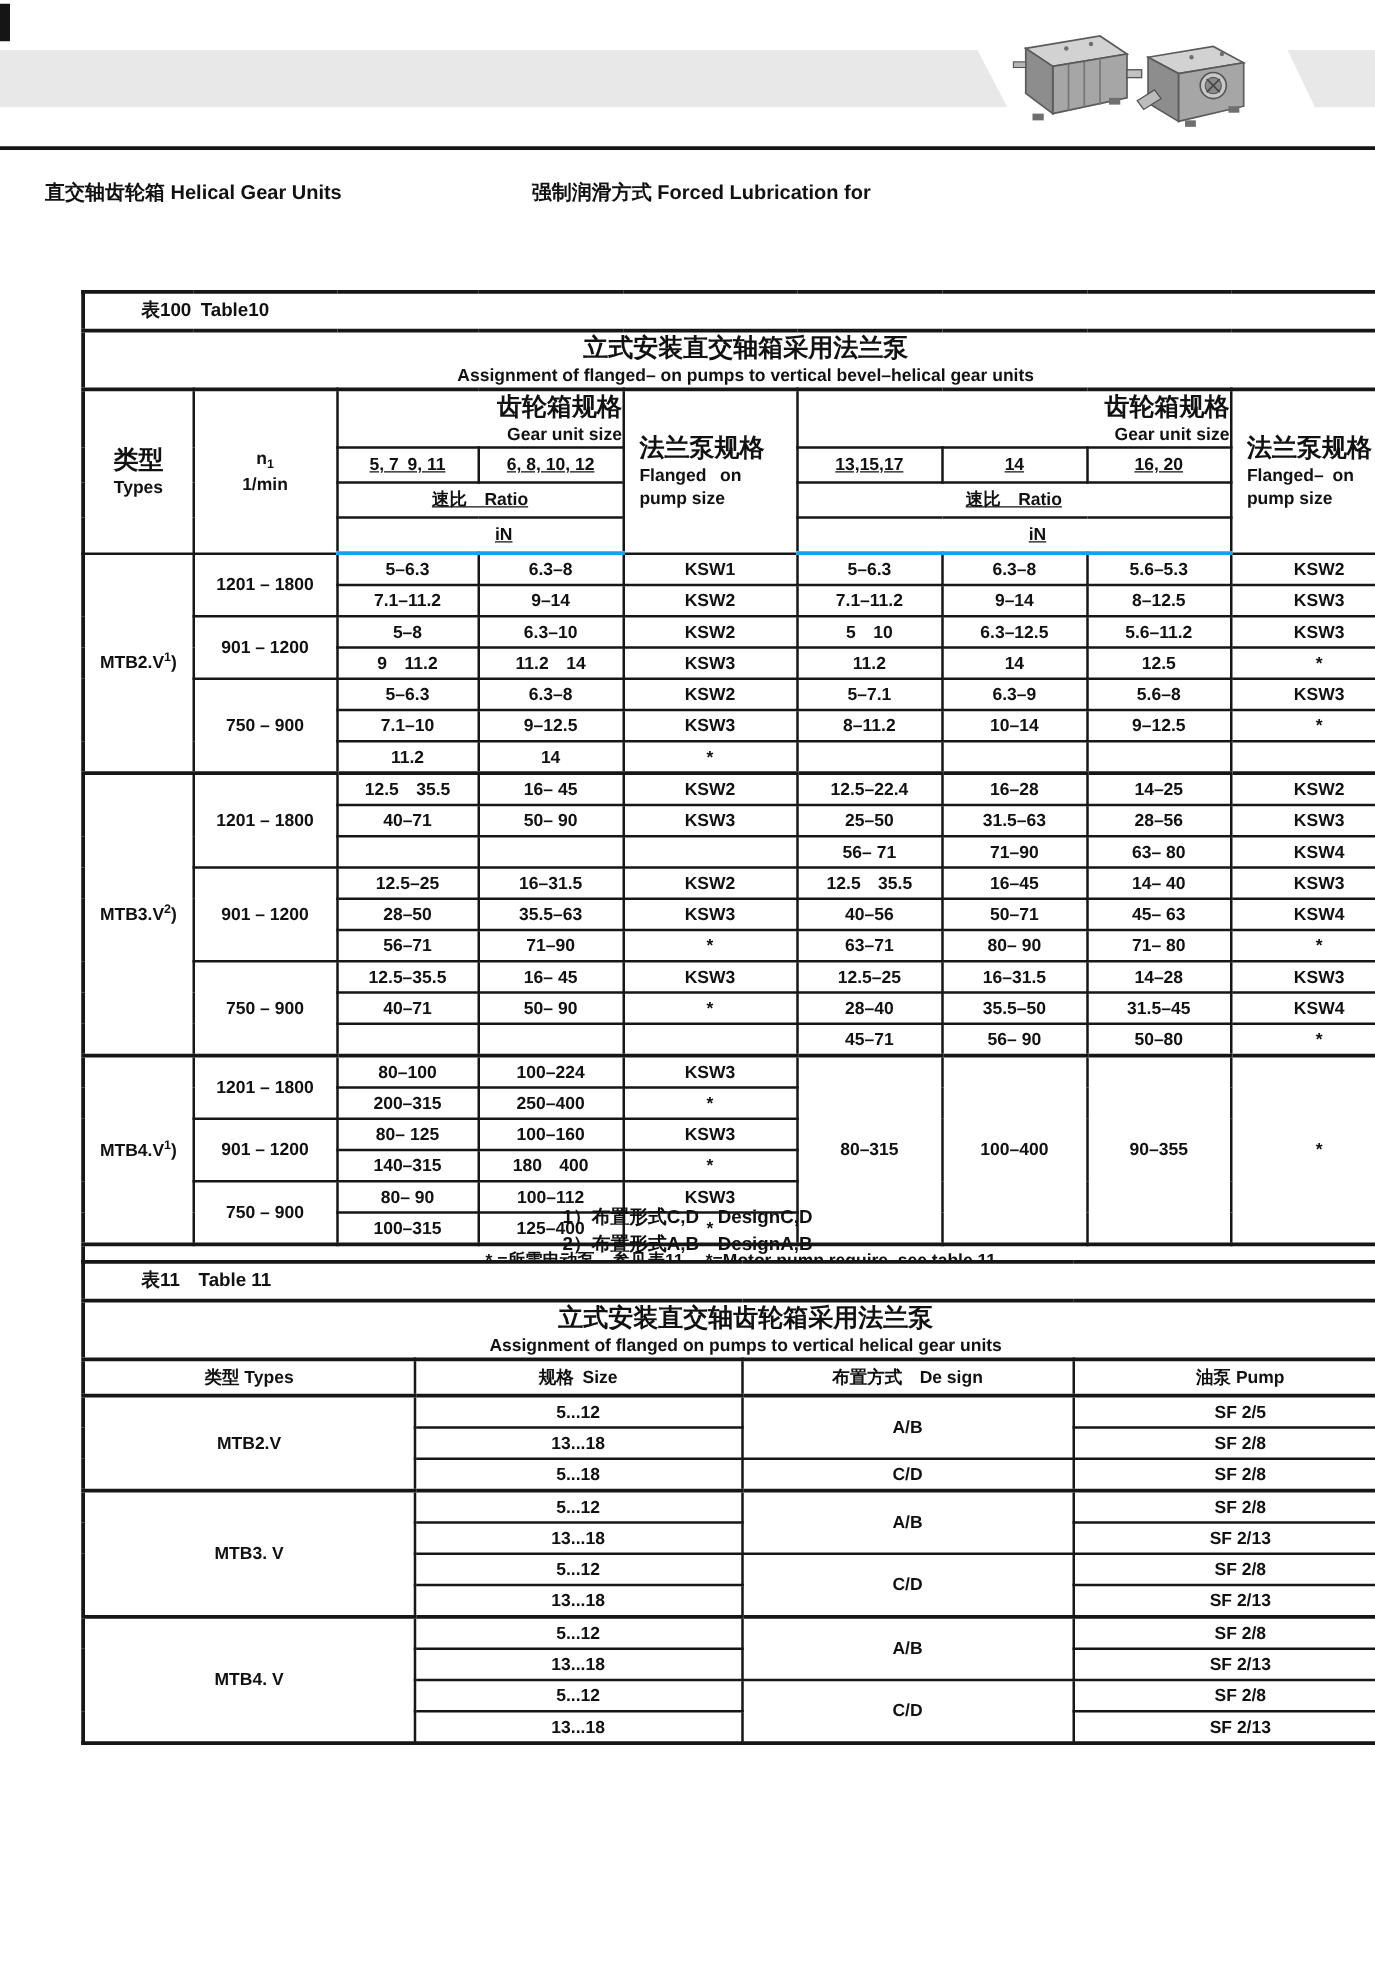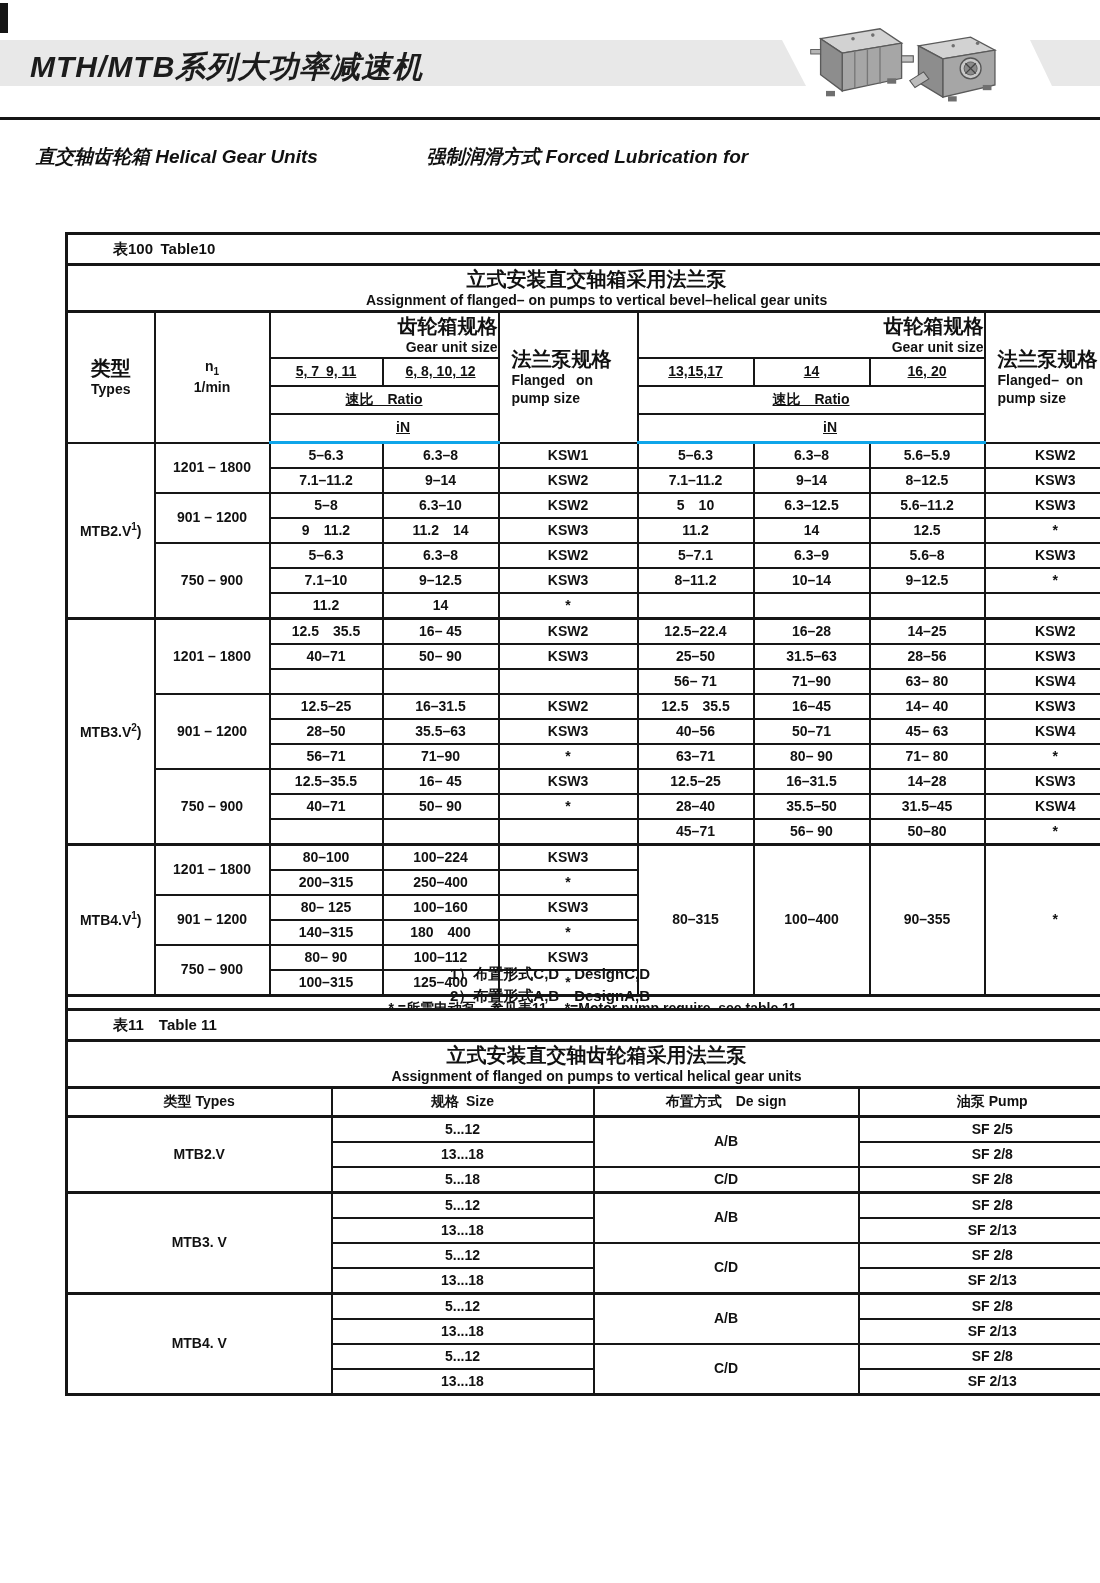--- a/index.html
+++ b/index.html
@@ -10,21 +10,21 @@
   .banner-bar{position:absolute;left:0;top:40px;width:806px;height:46px;background:#e8e8e8;
               clip-path:polygon(0 0,782px 0,806px 100%,0 100%);}
   .banner-right{position:absolute;left:1030px;top:40px;width:70px;height:46px;background:#e8e8e8;
               clip-path:polygon(0 0,70px 0,70px 100%,22px 100%);}
   .banner-title{position:absolute;left:30px;top:47px;font-size:30px;font-weight:bold;font-style:italic;
               letter-spacing:1px;color:#1c1c1c;white-space:nowrap;}
   .gearbox-a{position:absolute;left:808px;top:18px;}
   .gearbox-b{position:absolute;left:908px;top:26px;}
   .top-rule{position:absolute;left:0;top:117px;width:1100px;height:3px;background:#151515;}
   
-  .intro{position:absolute;left:36px;top:144px;font-size:19px;font-weight:bold;white-space:nowrap;font-style:italic;}
+  .intro{position:absolute;left:36px;top:144px;font-size:16px;font-weight:bold;white-space:nowrap;}
   .intro .row{margin-bottom:13px;}
   .seg1{display:inline-block;min-width:385px;}
   .seg2{display:inline-block;min-width:485px;}
   
   table{border-collapse:collapse;table-layout:fixed;background:#fff;margin-left:40px;}
   td,th{border:2px solid #161616;text-align:center;vertical-align:middle;
         font-weight:bold;font-size:14px;color:#111;padding:0;overflow:hidden;line-height:1.25;}
   .zh{font-size:20px;}
   sup{font-size:10px;} sub{font-size:10px;}
   .tagrow th{text-align:left;padding-left:45px;font-size:15px;height:28px;border-bottom-width:3px;}
@@ -47,21 +47,20 @@
   .t11 .hrow th{height:26px;border-bottom:3px solid #161616;}
 </style>
 </head>
 <body>
 
 <div class="page">
 
   <div class="corner-mark"></div>
   <div class="banner-bar"></div>
   <div class="banner-right"></div>
-  <div class="banner-title">MTH/MTB系列大功率减速机</div>
 
   <svg class="gearbox-a" width="108" height="90" viewBox="0 0 120 98">
     <polygon points="14,22 80,11 104,27 38,38" fill="#d2d2d2" stroke="#5a5a5a" stroke-width="1.5"></polygon>
     <polygon points="38,38 104,27 104,66 38,80" fill="#a6a6a6" stroke="#5a5a5a" stroke-width="1.5"></polygon>
     <polygon points="14,22 38,38 38,80 14,62" fill="#8d8d8d" stroke="#5a5a5a" stroke-width="1.5"></polygon>
     <line x1="52" y1="36" x2="52" y2="77" stroke="#777" stroke-width="1.5"></line>
     <line x1="66" y1="34" x2="66" y2="74" stroke="#777" stroke-width="1.5"></line>
     <line x1="80" y1="31" x2="80" y2="72" stroke="#777" stroke-width="1.5"></line>
     <rect x="104" y="41" width="13" height="7" fill="#c2c2c2" stroke="#555" stroke-width="1.2"></rect>
     <rect x="3" y="34" width="11" height="5" fill="#b5b5b5" stroke="#555" stroke-width="1"></rect>
@@ -161,21 +160,21 @@
     </tr>
 
     <tr>
       <td rowspan="7"><span>MTB2.V</span><sup>1</sup><span>)</span></td>
       <td rowspan="2">1201 – 1800</td>
       <td>5–6.3</td>
       <td>6.3–8</td>
       <td>KSW1</td>
       <td>5–6.3</td>
       <td>6.3–8</td>
-      <td>5.6–5.9</td>
+      <td>5.6–5.3</td>
       <td>KSW2</td>
     </tr>
     <tr>
       <td>7.1–11.2</td>
           <td>9–14</td>
           <td>KSW2</td>
           <td>7.1–11.2</td>
           <td>9–14</td>
           <td>8–12.5</td>
           <td>KSW3</td>

